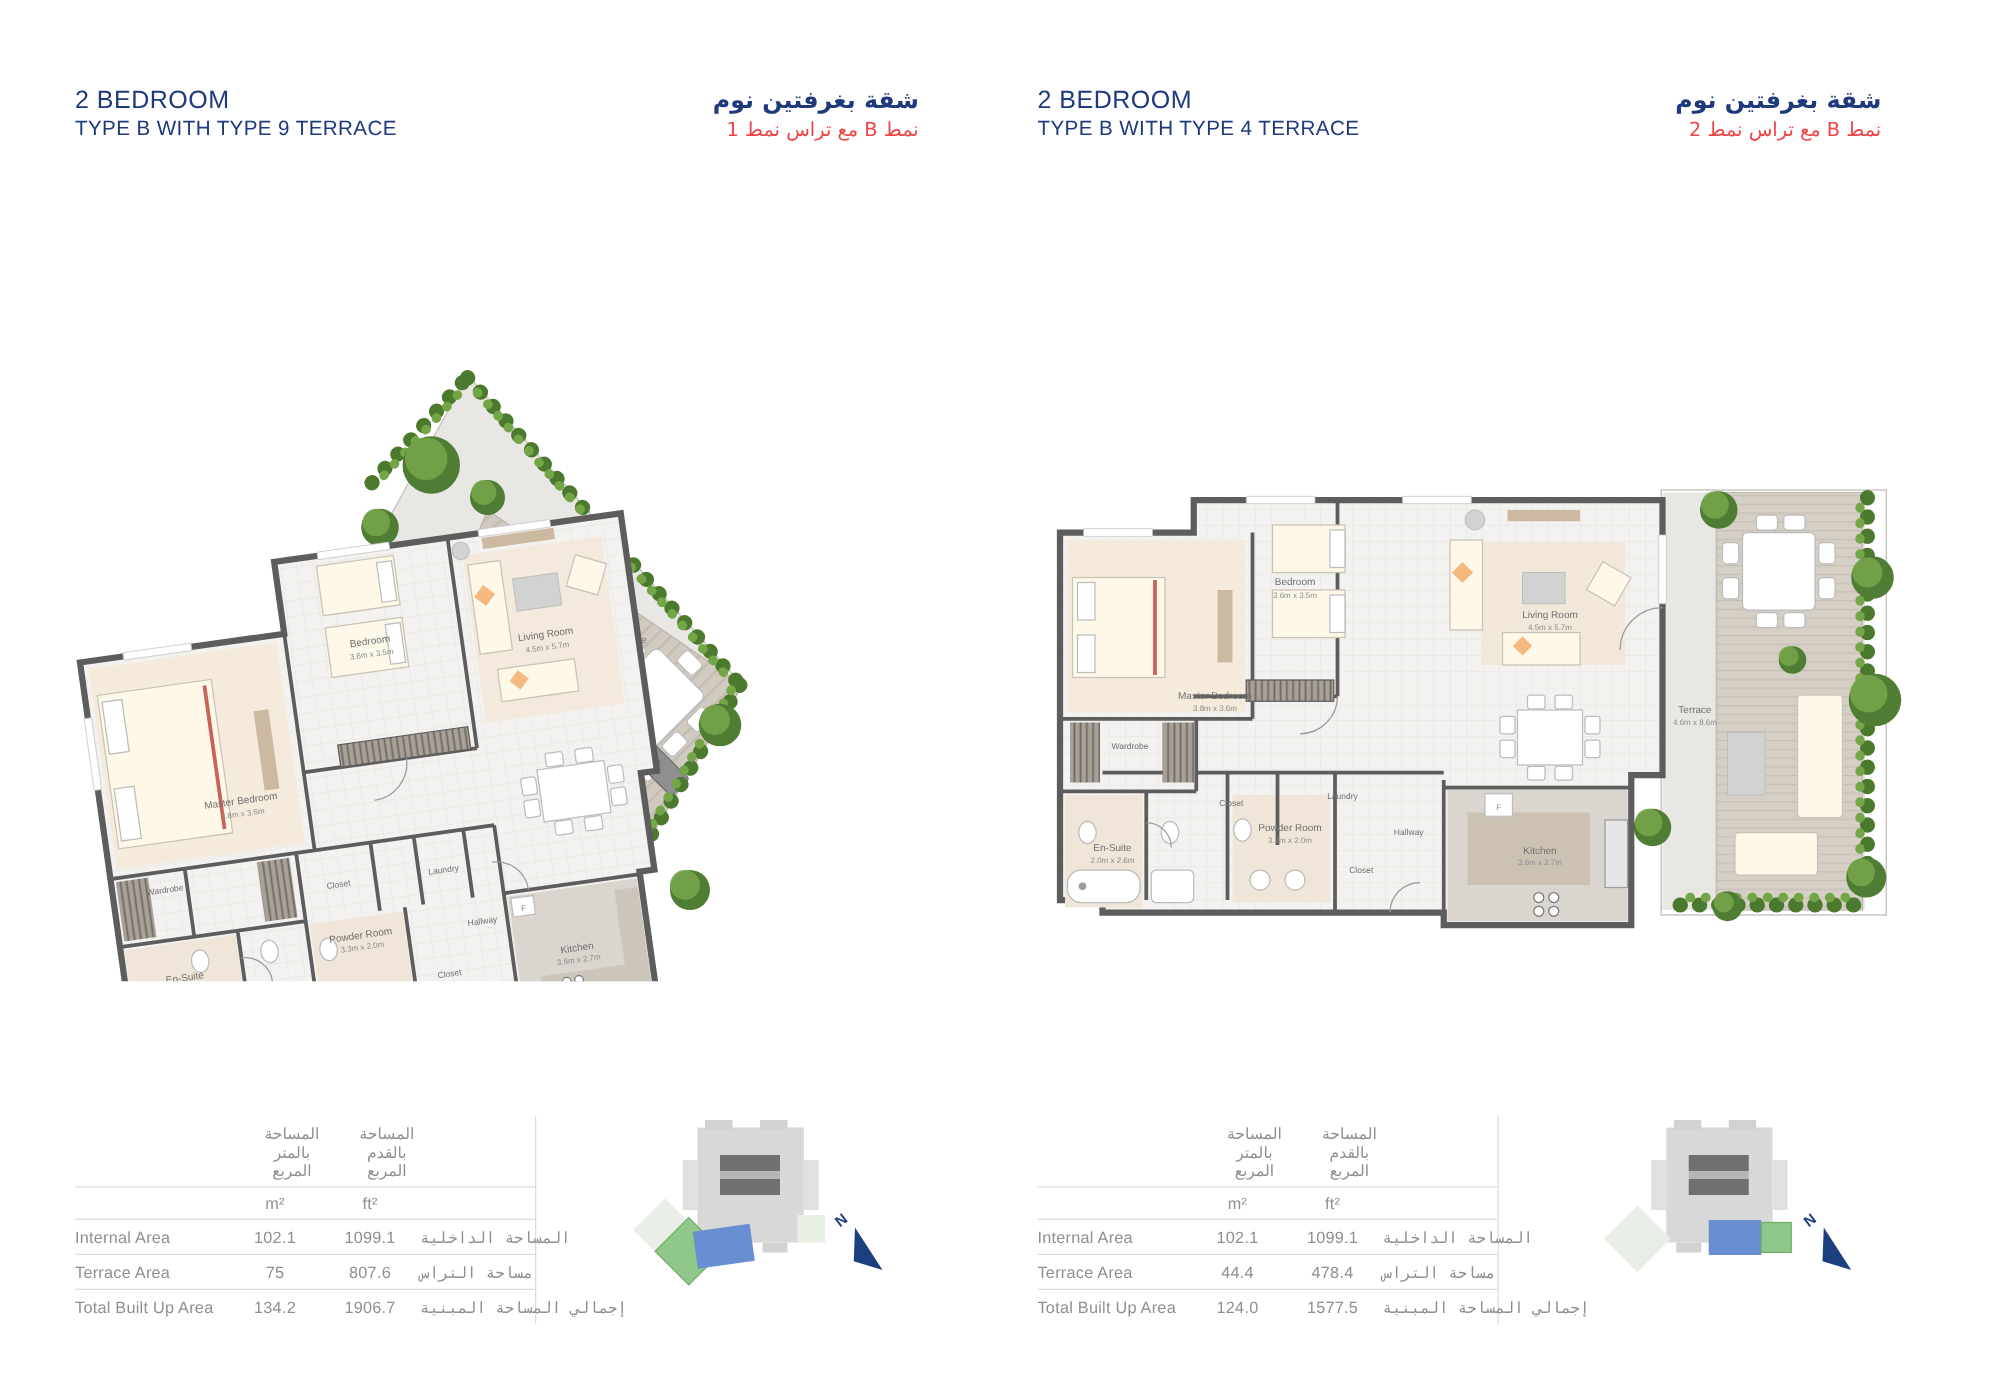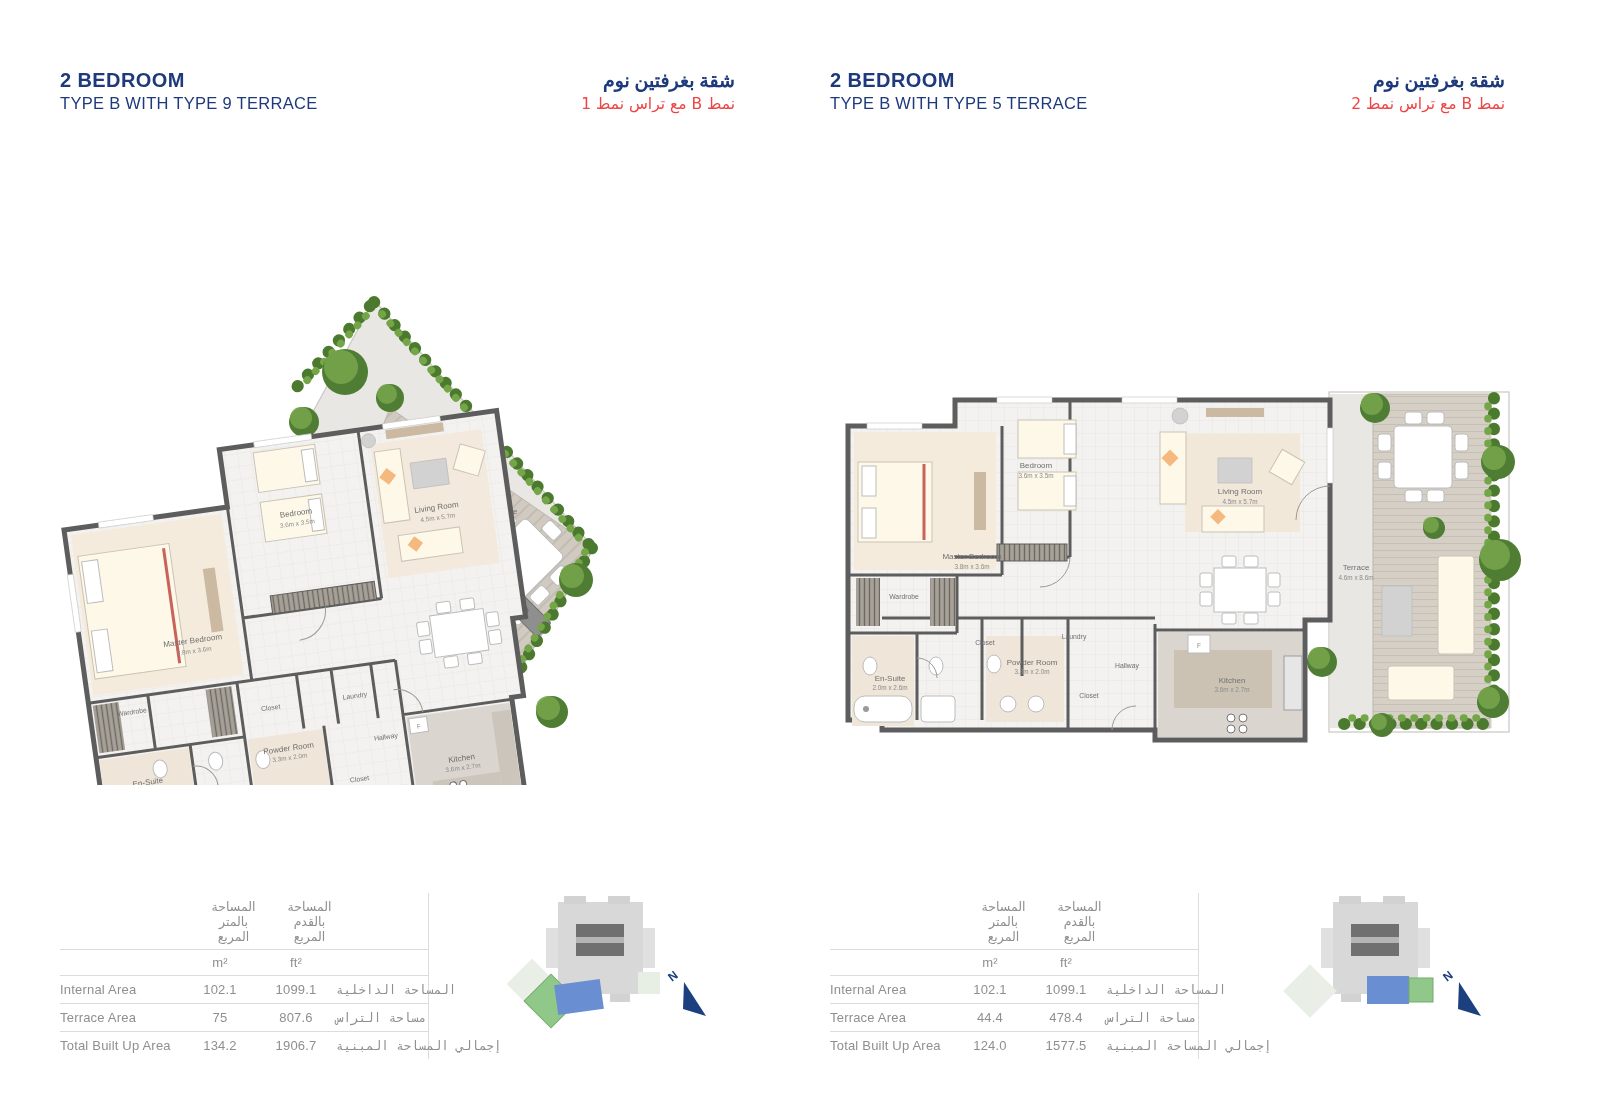--- a/index.html
+++ b/index.html
@@ -3,24 +3,24 @@
 <meta charset="utf-8">
 <style>
   html,body{margin:0;padding:0;background:#fff;}
   body{width:1600px;height:1113px;position:relative;overflow:hidden;
        font-family:"Liberation Sans",sans-serif;}
   .panel{position:absolute;top:0;width:675px;height:1113px;}
   #panel-1{left:60px;} #panel-2{left:830px;}
 
   
   .head{position:absolute;top:68px;left:0;right:0;display:flex;justify-content:space-between;align-items:flex-start;}
-  .t-en1{font-size:20px;font-weight:bold;color:#1e3a7d;letter-spacing:.4px;line-height:24px;}
+  .t-en1{font-size:20px;font-weight:normal;color:#1e3a7d;letter-spacing:.4px;line-height:24px;}
   .t-en2{font-size:16.5px;color:#1e3a7d;letter-spacing:.3px;line-height:23px;}
   .head-ar{text-align:right;direction:rtl;font-family:"DejaVu Sans","Liberation Sans",sans-serif;}
-  .t-ar1{font-size:19px;font-weight:bold;color:#1e3a7d;line-height:25px;font-family:Liberation Serif, serif;}
+  .t-ar1{font-size:19px;font-weight:bold;color:#1e3a7d;line-height:25px;}
   .t-ar2{font-size:15.5px;color:#ef4444;line-height:22px;}
 
   
   .plan{position:absolute;}
   .rl{font-size:8px;fill:#6f6f6f;text-anchor:middle;}
   .rd{font-size:6.4px;fill:#8b8b8b;text-anchor:middle;}
   .rs{font-size:6.8px;fill:#6f6f6f;text-anchor:middle;}
   .hedge1{fill:none;stroke:#4b7a2f;stroke-width:12;stroke-dasharray:.4 15;stroke-linecap:round;}
   .hedge2{fill:none;stroke:#74a648;stroke-width:7.5;stroke-dasharray:.4 12;stroke-linecap:round;}
   .wall-in{stroke:#5d5d5d;stroke-width:3;fill:none;}
@@ -304,21 +304,21 @@
       <text x="184" y="96" transform="rotate(-38 184 96)" font-size="12" font-weight="bold" fill="#1c3f7f">N</text>
     </g>
   </svg>
 </div>
 
 <div class="panel" id="panel-2">
 
   <div class="head">
     <div class="head-en">
       <div class="t-en1">2 BEDROOM</div>
-      <div class="t-en2">TYPE B WITH TYPE 5 TERRACE</div>
+      <div class="t-en2">TYPE B WITH TYPE 4 TERRACE</div>
     </div>
     <div class="head-ar">
       <div class="t-ar1">شقة بغرفتين نوم</div>
       <div class="t-ar2">نمط B مع تراس نمط 2</div>
     </div>
   </div>
 
   <svg class="plan" style="left:-8px;top:368px;width:700px;height:405px" viewBox="0 0 700 405">
     <defs>
       <pattern id="deckR" width="60" height="7" patternUnits="userSpaceOnUse">

